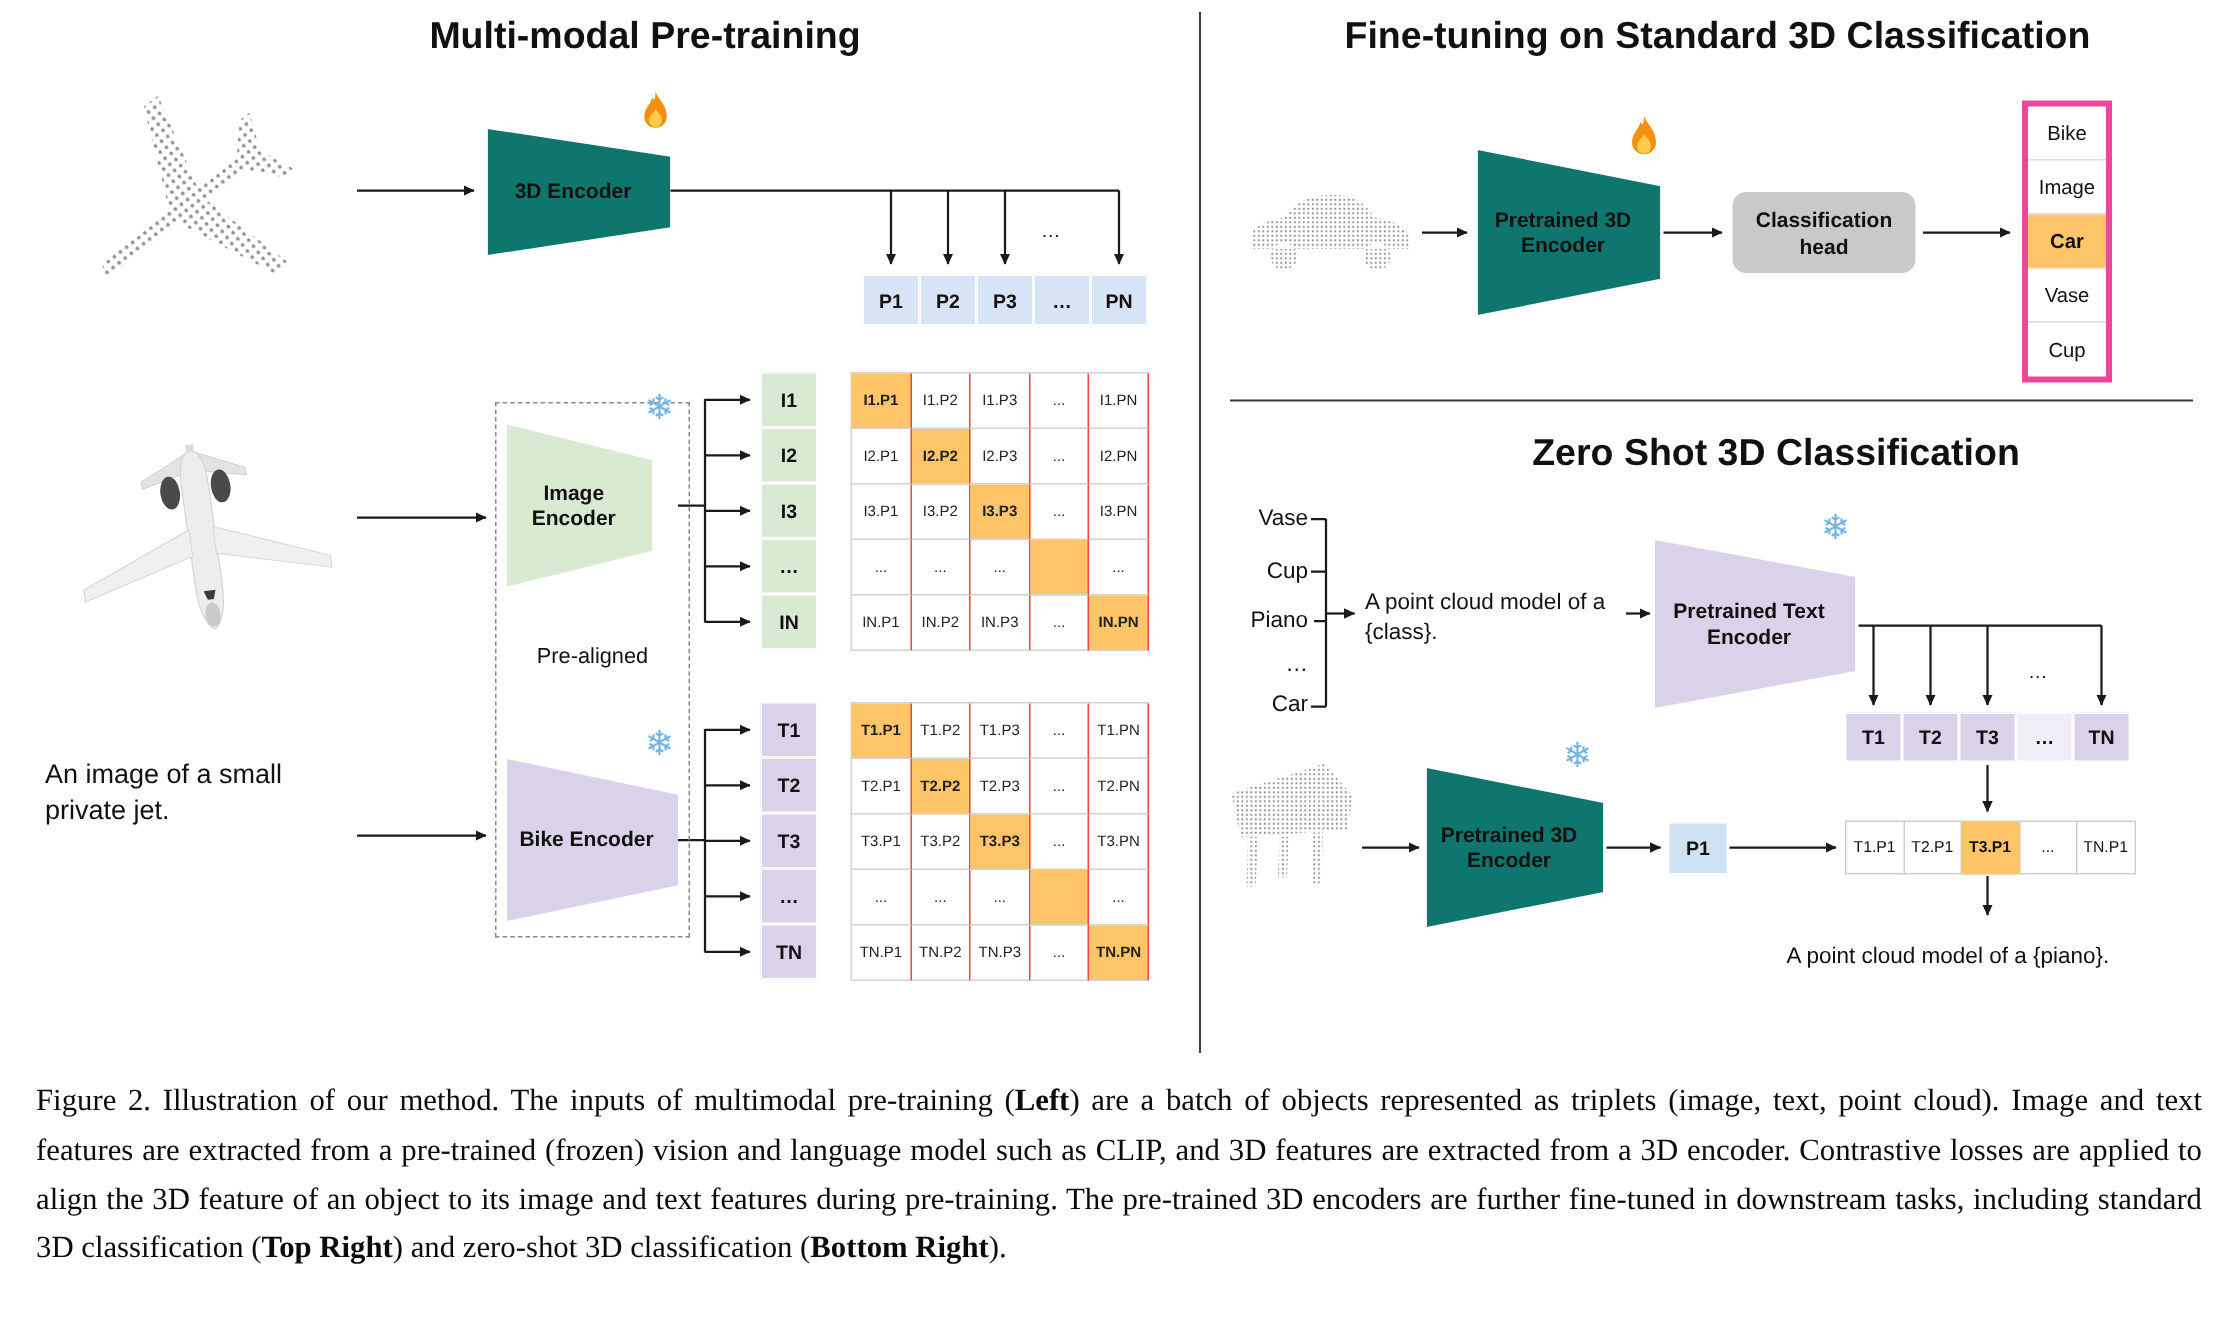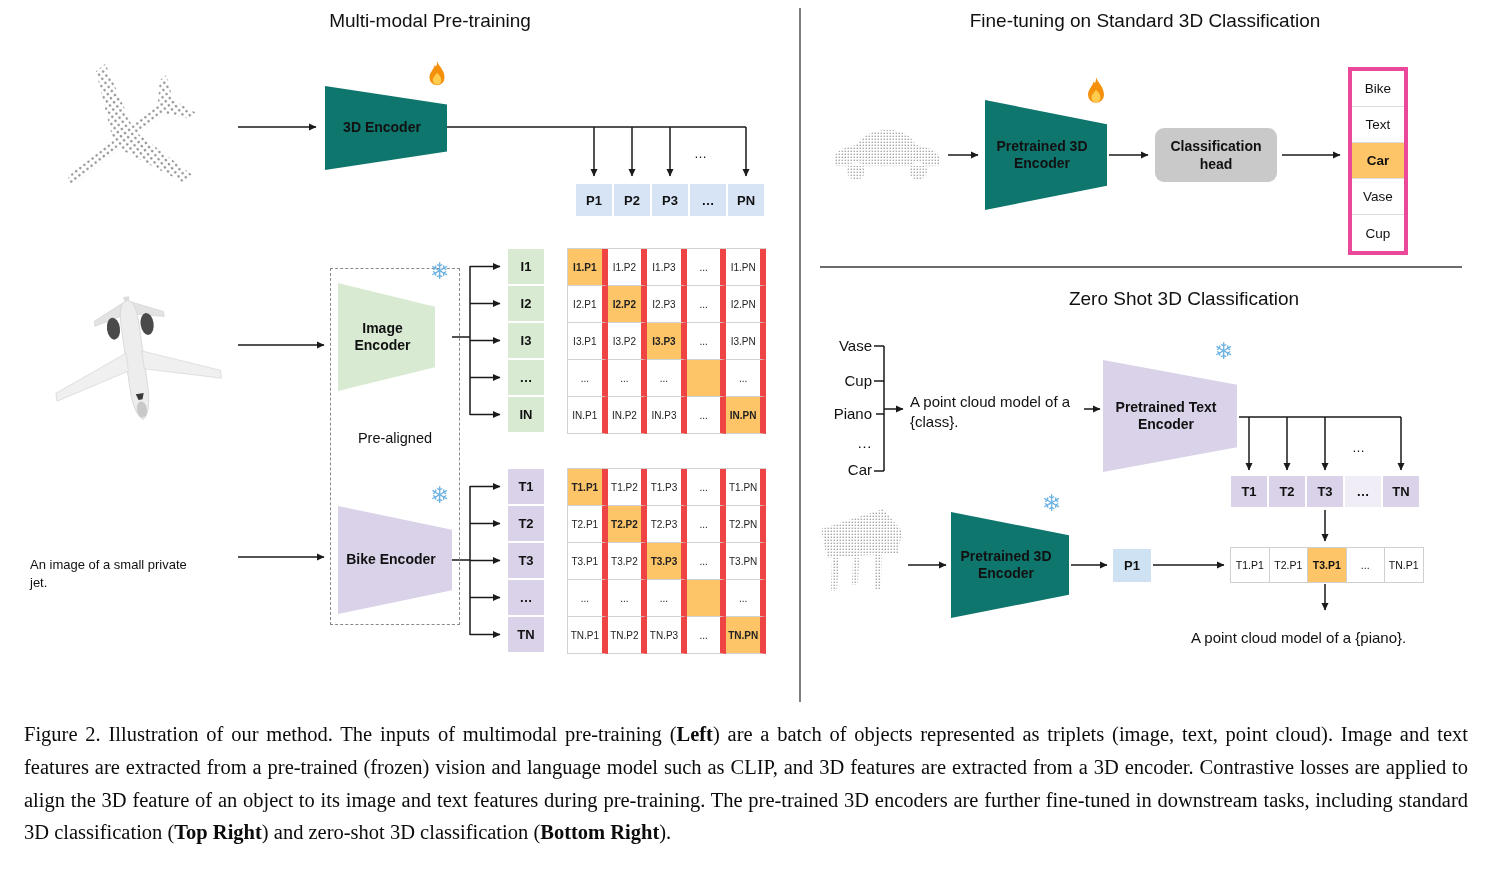--- a/index.html
+++ b/index.html
@@ -1,33 +1,33 @@
 <!DOCTYPE html>
 <html><head>
 <meta charset="utf-8">
 <style>
   *{margin:0;padding:0;box-sizing:border-box}
   html,body{width:1490px;height:888px;background:#fff;font-family:"Liberation Sans",sans-serif;color:#111;position:relative;overflow:hidden}
   .abs{position:absolute}
   .overlay{position:absolute;left:0;top:0;pointer-events:none}
-  .panel-title{font-size:19px;font-weight:normal;text-align:center}
+  .panel-title{font-size:25px;font-weight:bold;text-align:center}
   .trap{display:flex;align-items:center;justify-content:center;text-align:center}
   .trap-r{clip-path:polygon(0 0,100% 22%,100% 78%,0 100%)}
   .trap-label{font-size:14px;font-weight:bold;line-height:1.25;padding:0 16px 0 8px}
   .blue{background:#0f766e}
   .green{background:#d9ead3}
   .purple{background:#d9d2e9}
   .prow{display:grid;grid-template-columns:repeat(5,38px)}
   .prow>div{height:34px;background:#d6e4f6;border:1.5px solid #fff;display:flex;align-items:center;justify-content:center;font-size:13px;font-weight:bold}
   .icol{display:grid;grid-template-rows:repeat(5,37px);width:38px}
   .icol>div{background:#d9ead3;border:1.5px solid #fff;display:flex;align-items:center;justify-content:center;font-size:13px;font-weight:bold}
   .tcol{display:grid;grid-template-rows:repeat(5,37px);width:38px}
   .tcol>div{background:#d9d2e9;border:1.5px solid #fff;display:flex;align-items:center;justify-content:center;font-size:13px;font-weight:bold}
   .matrix{display:grid;grid-template-columns:repeat(5,39.6px);grid-template-rows:repeat(5,37px);border-left:1px solid #d2d2d2;border-top:1px solid #d2d2d2;background:#fff}
-  .matrix>div{border-right:6px solid #ef4444;border-bottom:1px solid #d2d2d2;display:flex;align-items:center;justify-content:center;font-size:10px;color:#222}
+  .matrix>div{border-right:1px solid #ef4444;border-bottom:1px solid #d2d2d2;display:flex;align-items:center;justify-content:center;font-size:10px;color:#222}
   .matrix>div.diag{background:#fdc468;font-weight:bold}
   .classlist{display:grid;grid-template-rows:repeat(5,36px);width:60px;border:4px solid #ec4899;background:#fff}
   .classlist>div{border-bottom:1px solid #dcdcdc;display:flex;align-items:center;justify-content:center;font-size:13.5px}
   .classlist>div:last-child{border-bottom:none}
   .classlist>div.hl{background:#fdc468;font-weight:bold}
   .trow2{display:grid;grid-template-columns:repeat(5,38px)}
   .trow2>div{height:33px;background:#d9d2e9;border:1.5px solid #fff;display:flex;align-items:center;justify-content:center;font-size:13px;font-weight:bold}
   .trow2>div:nth-child(4){background:#f1edf7}
   .resrow{display:grid;grid-template-columns:repeat(5,38.5px);border-left:1px solid #cfcfcf;border-top:1px solid #cfcfcf;background:#fff}
   .resrow>div{height:35px;border-right:1px solid #cfcfcf;border-bottom:1px solid #cfcfcf;display:flex;align-items:center;justify-content:center;font-size:10.5px}
@@ -148,21 +148,21 @@
 </div>
 <span class="snow abs" style="left:430px;top:260px">❄</span>
 
 <div class="small-label abs" style="left:330px;top:430px;width:130px">Pre-aligned</div>
 
 <div class="trap trap-r purple abs" style="left:338px;top:506px;width:114px;height:108px">
   <span class="trap-label">Bike Encoder</span>
 </div>
 <span class="snow abs" style="left:430px;top:484px">❄</span>
 
-<div class="prompt abs" style="left:30px;top:556px;width:170px;font-size:13px">An image of a small private jet.</div>
+<div class="prompt abs" style="left:30px;top:504px;width:170px;font-size:18px">An image of a small private jet.</div>
 
 <div class="icol abs" style="left:507px;top:248px">
     <div>I1</div>
     <div>I2</div>
     <div>I3</div>
     <div>…</div>
     <div>IN</div>
   </div>
 <div class="matrix abs" style="left:567px;top:248px">
     <div class="diag">I1.P1</div>
@@ -243,21 +243,21 @@
 </div>
 <svg class="abs" style="left:1082px;top:76px" width="28" height="32" viewBox="0 0 24 28">
   <path d="M12 1 C13.5 6 19 9 19 16.5 A7 7 0 0 1 5 16.5 C5 11.5 9 9 10 4.5 C10.8 7 12 6.5 12 1 Z" fill="#f4900c"></path>
   <path d="M12 12 C14 14.5 16 15.5 16 19 A4 4 0 0 1 8 19 C8 16 10.5 14.8 12 12 Z" fill="#ffcc4d"></path>
 </svg>
 
 <div class="head-box abs" style="left:1155px;top:128px;width:122px;height:54px">Classification head</div>
 
 <div class="classlist abs" style="left:1348px;top:67px">
     <div>Bike</div>
-    <div>Text</div>
+    <div>Image</div>
     <div class="hl">Car</div>
     <div>Vase</div>
     <div>Cup</div>
   </div>
 
 <div class="panel-title abs" style="left:944px;top:288px;width:480px">Zero Shot 3D Classification</div>
 
 <div class="zs-word abs" style="left:802px;top:337px">Vase</div>
 <div class="zs-word abs" style="left:802px;top:372px">Cup</div>
 <div class="zs-word abs" style="left:802px;top:405px">Piano</div>

